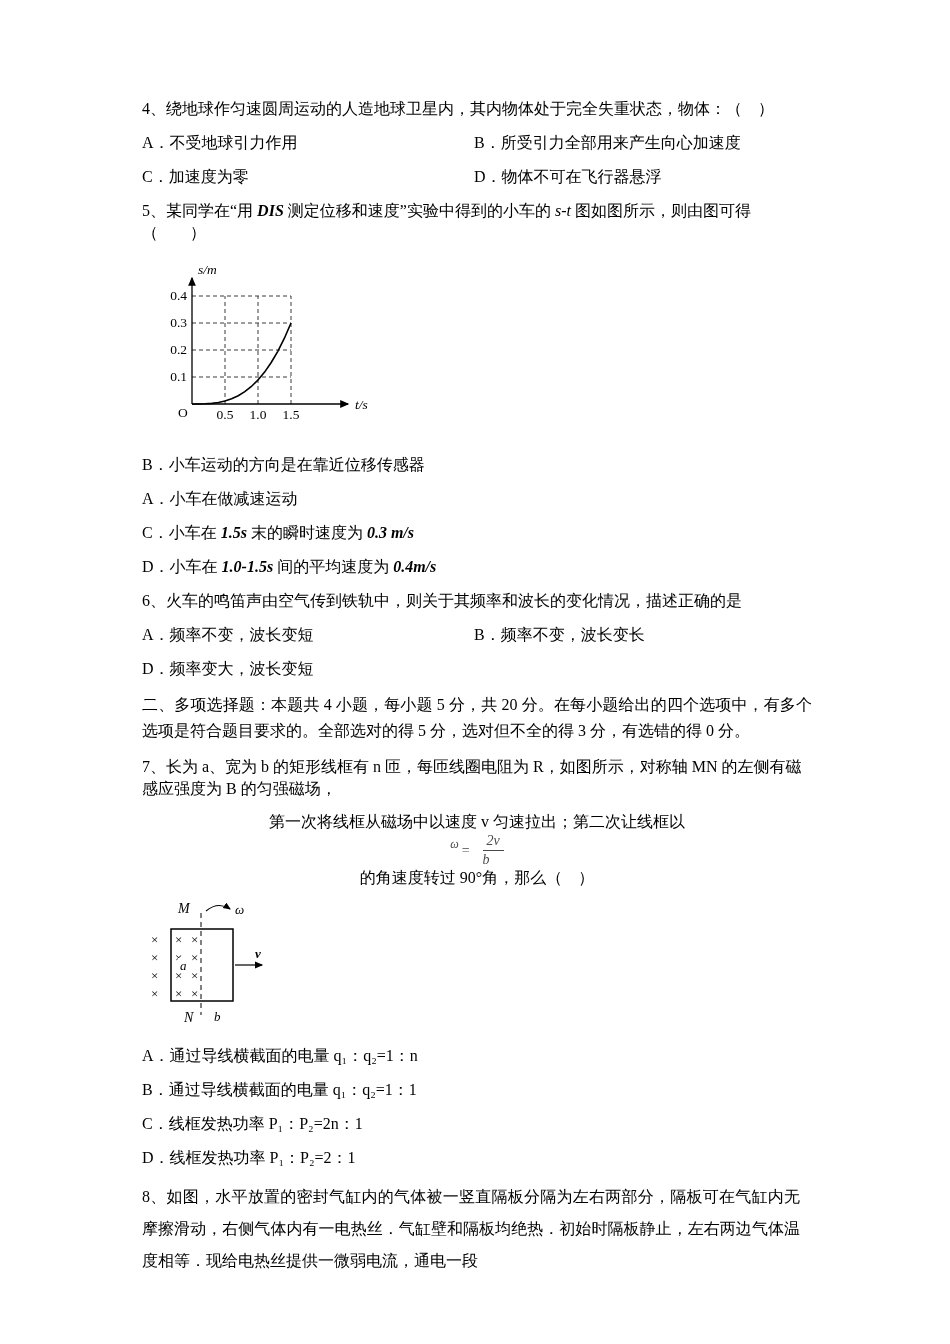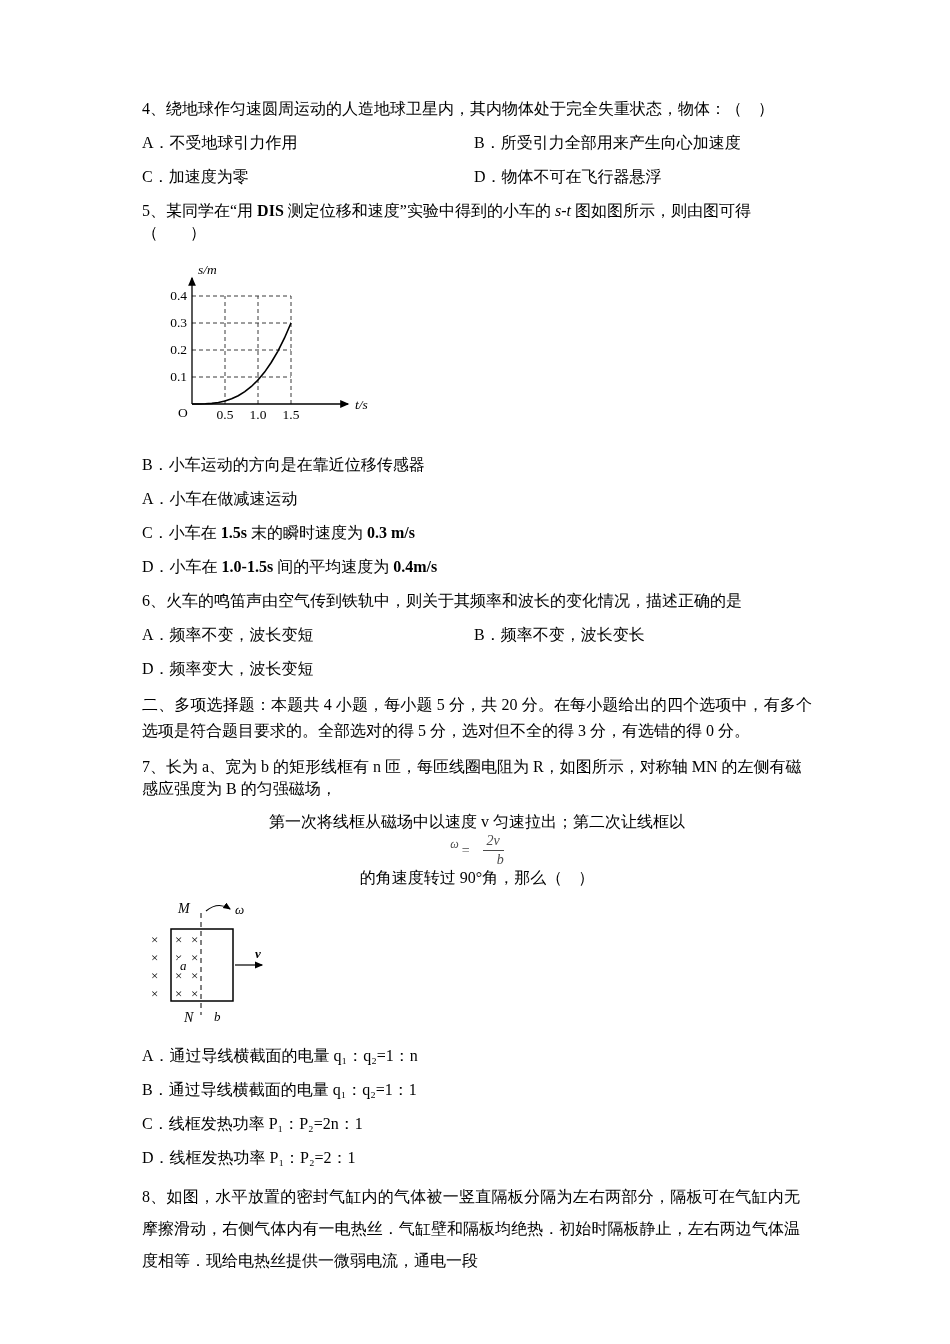--- a/index.html
+++ b/index.html
@@ -5,30 +5,30 @@
   * { box-sizing: border-box; }
   html, body { margin: 0; padding: 0; background: #ffffff; }
   body { font-family: "Liberation Serif", "DejaVu Serif", serif; color: #000; }
   .page {
     width: 758px; min-height: 1344px; margin: 0 auto; background: #fff;
     padding: 98px 42px 40px 46px;
   }
   .line { font-size: 16px; line-height: 22px; margin: 0 0 12px 0; }
   .opt-row { display: flex; font-size: 16px; line-height: 22px; margin: 0 0 12px 0; }
   .opt-row .col1 { width: 332px; flex: none; }
-  b { font-weight: bold; }
+  b { font-weight: bold; font-style: italic; }
   i { font-style: italic; }
   .section-header { font-size: 16px; line-height: 26px; text-align: justify; margin: 4px 0 12px 0; }
   .para { font-size: 16px; line-height: 32px; text-align: justify; margin: 6px 12px 0 0; }
   .graph-wrap { margin: 4px 0 16px 8px; }
   .diagram-wrap { margin: 6px 0 12px 0; }
   .formula-line { font-size: 16px; margin: 6px 0 10px 0; display: flex; align-items: center; min-height: 48px; flex-direction: column; }
   .formula { display: inline-flex; align-items: center; font-size: 14px; color: #4a4a4a; margin: 0 6px; }
   .formula .lhs { font-style: italic; margin-right: 3px; font-size: 12px; transform: translateY(-6px); display:inline-block; }
-  .frac { display: inline-block; text-align: right; vertical-align: middle; margin-left: 13px; }
+  .frac { display: inline-block; text-align: left; vertical-align: middle; margin-left: 13px; }
   .frac .num { display: block; border-bottom: 1px solid #4a4a4a; padding: 0 4px 1px 4px; font-style: italic; }
   .frac .den { display: block; padding-top: 1px; font-style: italic; }
   svg text { font-family: "Liberation Serif", "DejaVu Serif", serif; }
 </style>
 </head>
 <body>
 
 <div class="page">
 
   <div>

